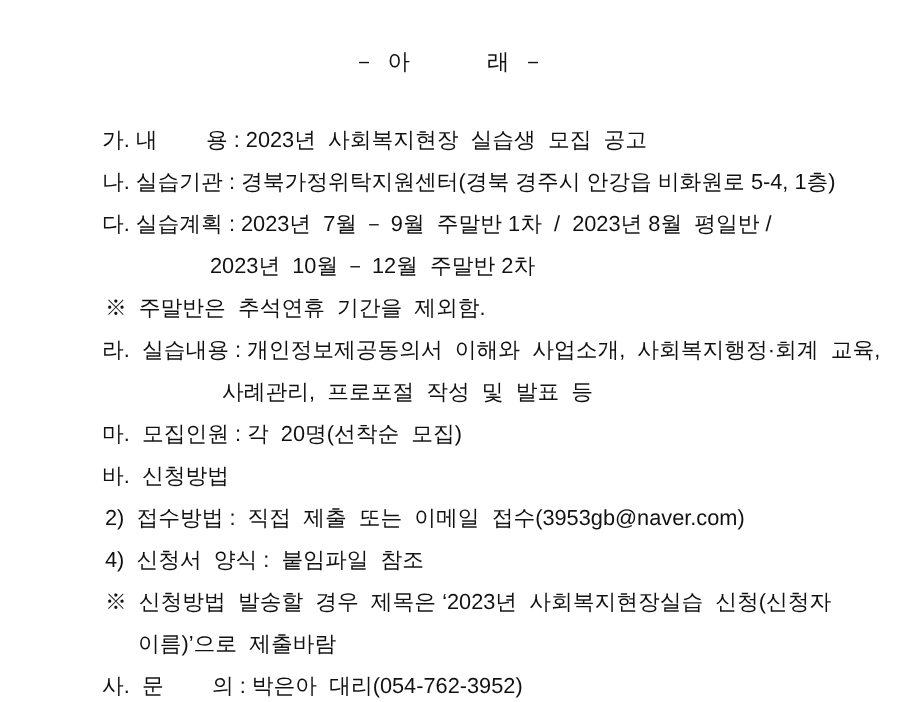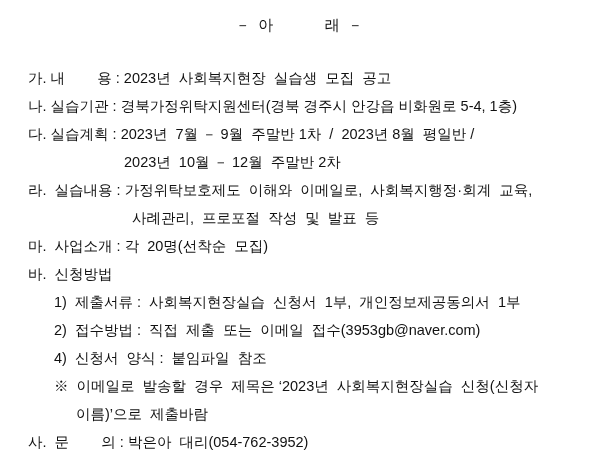--- a/index.html
+++ b/index.html
@@ -12,21 +12,21 @@
     background: #ffffff;
     font-family: "Liberation Sans", sans-serif;
     color: #1a1a1a;
     -webkit-font-smoothing: antialiased;
   }
   .page {
     position: relative;
     width: 600px;
     height: 468px;
     box-sizing: border-box;
-    padding: 0;
+    padding: 16px;
     overflow: hidden;
   }
   .doc-title {
     text-align: center;
     font-size: 15px;
     letter-spacing: 2px;
     margin-top: 16px;
     margin-bottom: 0;
     color: #111;
     white-space: pre;
@@ -40,43 +40,43 @@
     font-size: 14.5px;
     line-height: 1.05;
     color: #111;
     white-space: pre;
     margin: 0;
     padding: 0;
     height: 28px;
     display: flex;
     align-items: center;
   }
-  .indent-0 { padding-left: 0px; }
+  .indent-0 { padding-left: 0px; margin-left: 24px; }
   .indent-2 { padding-left: 26px; }
   .indent-3 { padding-left: 96px; text-align: right; }
   .indent-4 { padding-left: 104px; text-align: right; }
   .indent-5 { padding-left: 48px; text-align: center; }
 </style>
 </head>
 <body>
 
 <div class="page">
 
   <div class="doc-title">－ 아        래 －</div>
 
   <div class="body-block">
     <div class="line indent-0">가. 내        용 : 2023년  사회복지현장  실습생  모집  공고</div>
     <div class="line indent-0">나. 실습기관 : 경북가정위탁지원센터(경북 경주시 안강읍 비화원로 5-4, 1층)</div>
     <div class="line indent-0">다. 실습계획 : 2023년  7월 － 9월  주말반 1차  /  2023년 8월  평일반 /</div>
     <div class="line indent-3">2023년  10월 － 12월  주말반 2차</div>
-    <div class="line indent-0">라.  실습내용 : 가정위탁보호제도  이해와  이메일로,  사회복지행정·회계  교육,</div>
+    <div class="line indent-2">※  주말반은  추석연휴  기간을  제외함.</div>
+    <div class="line indent-0">라.  실습내용 : 개인정보제공동의서  이해와  사업소개,  사회복지행정·회계  교육,</div>
     <div class="line indent-4">사례관리,  프로포절  작성  및  발표  등</div>
-    <div class="line indent-0">마.  사업소개 : 각  20명(선착순  모집)</div>
+    <div class="line indent-0">마.  모집인원 : 각  20명(선착순  모집)</div>
     <div class="line indent-0">바.  신청방법</div>
-    <div class="line indent-2">1)  제출서류 :  사회복지현장실습  신청서  1부,  개인정보제공동의서  1부</div>
     <div class="line indent-2">2)  접수방법 :  직접  제출  또는  이메일  접수(3953gb@naver.com)</div>
     <div class="line indent-2">4)  신청서  양식 :  붙임파일  참조</div>
-    <div class="line indent-2">※  이메일로  발송할  경우  제목은 ‘2023년  사회복지현장실습  신청(신청자</div>
+    <div class="line indent-2">※  신청방법  발송할  경우  제목은 ‘2023년  사회복지현장실습  신청(신청자</div>
     <div class="line indent-5">이름)’으로  제출바람</div>
     <div class="line indent-0">사.  문        의 : 박은아  대리(054-762-3952)</div>
   </div>
 
 </div>
 
 </body></html>

